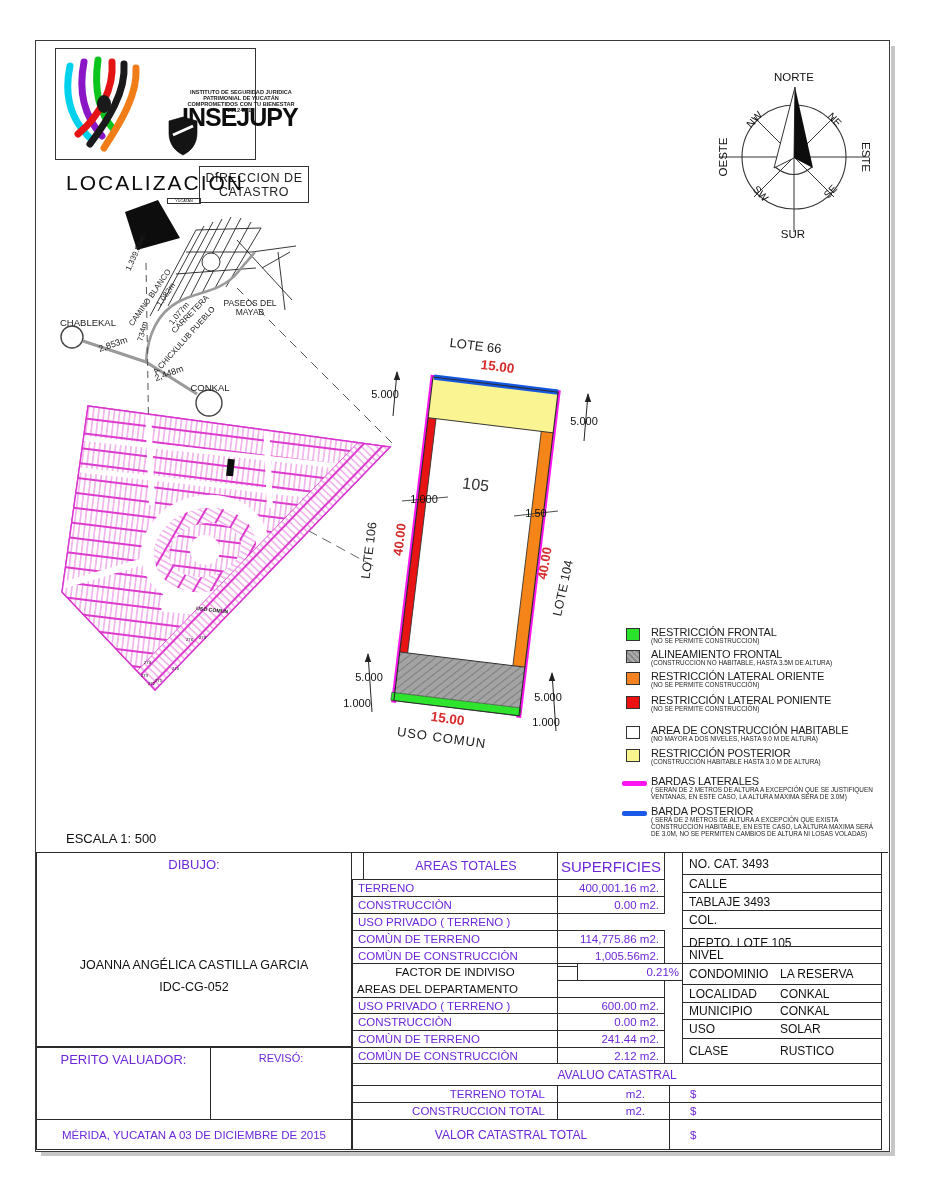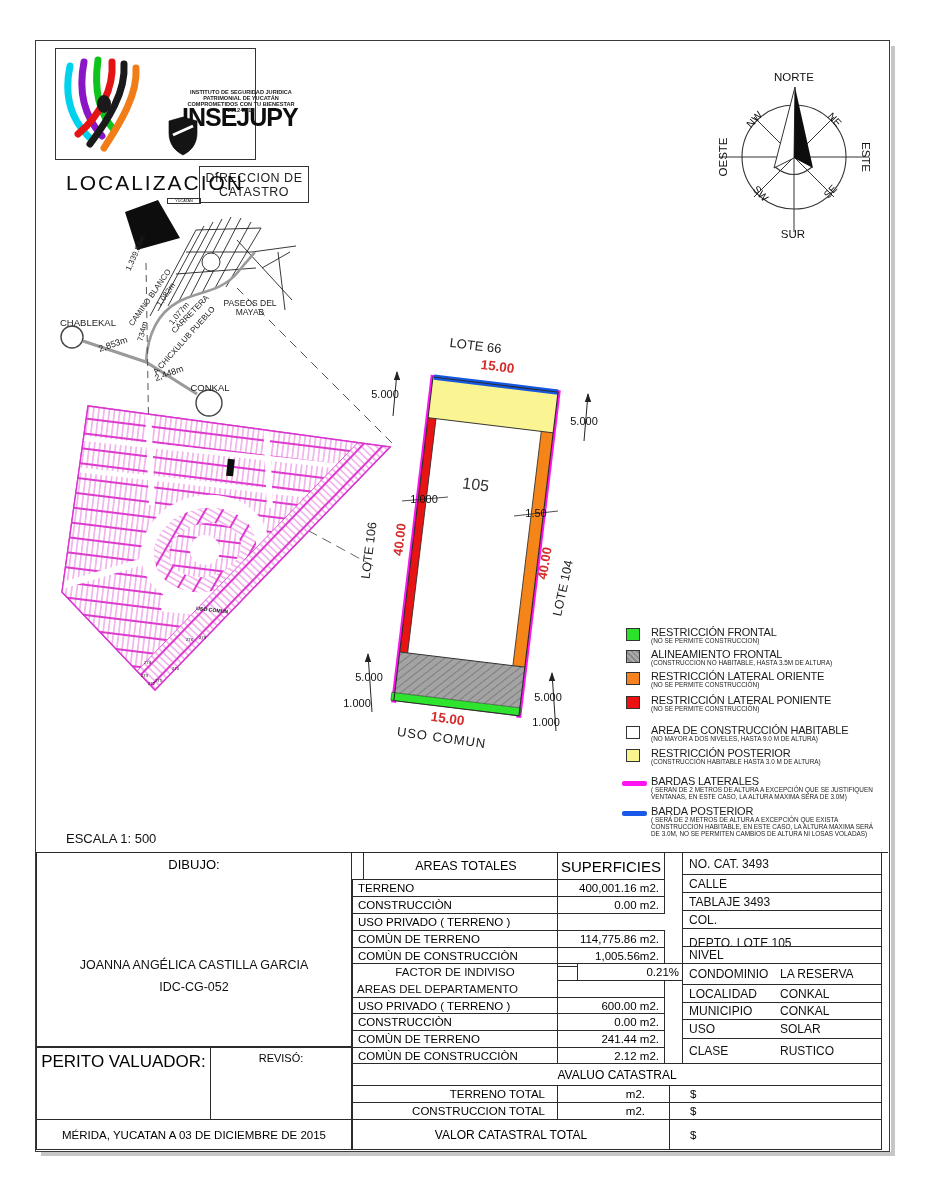--- a/index.html
+++ b/index.html
@@ -18,21 +18,21 @@
   #scale-label{left:66px;top:831px;font-size:13px;color:#111;}
   
   .lg-item{position:absolute;left:622px;width:268px;}
   .lg-swatch{position:absolute;left:4px;top:1px;width:14px;height:13px;border:1px solid #333;box-sizing:border-box;}
   .lg-line{position:absolute;left:0px;top:5px;width:25px;height:4.5px;border-radius:2px;}
   .lg-text{position:absolute;left:29px;top:0;width:238px;}
   .lg-label{font-size:11px;letter-spacing:-.2px;color:#1c1c1c;line-height:11px;}
   .lg-note{font-size:6.4px;color:#222;line-height:6.8px;white-space:pre-line;}
   .hatchbg{background:repeating-linear-gradient(45deg,#a9a9a9 0 2px,#8b8b8b 2px 4px);}
   
-  .cell{position:absolute;border:1px solid #2b2b2b;box-sizing:border-box;display:flex;align-items:center;font-size:11.5px;color:#000000;background:#fff;}
+  .cell{position:absolute;border:1px solid #2b2b2b;box-sizing:border-box;display:flex;align-items:center;font-size:11.5px;color:#6d28d9;background:#fff;}
   .lab{justify-content:flex-start;padding-left:5px;}
   .val{justify-content:flex-end;padding-right:5px;}
   .ctr{justify-content:center;}
   .topalign{align-items:flex-start;padding-top:4px;}
   .prow{position:absolute;left:682px;width:200px;border:1px solid #2b2b2b;box-sizing:border-box;display:flex;align-items:center;font-size:12px;padding-left:6px;background:#fff;}
   .pval{position:absolute;left:97px;}
   svg text{font-family:"Liberation Sans", sans-serif;}
 </style>
 </head>
 <body>
@@ -323,21 +323,21 @@
     </div>
   </div>
 
   <div class="abs" style="left:36px;top:852px;width:852px;height:1px;background:#2b2b2b;"></div>
 
   <div class="cell topalign ctr" style="left:36px;top:852px;width:316px;height:195px;font-size:13px;">
     <span>DIBUJO:</span>
   </div>
   <div class="abs" style="left:36px;top:958px;width:316px;text-align:center;font-size:12.5px;">JOANNA ANGÉLICA CASTILLA GARCIA</div>
   <div class="abs" style="left:36px;top:980px;width:316px;text-align:center;font-size:12.5px;">IDC-CG-052</div>
-  <div class="cell topalign ctr" style="left:36px;top:1047px;width:175px;height:73px;font-size:17px;">
+  <div class="cell topalign ctr" style="left:36px;top:1047px;width:175px;height:73px;font-size:13px;">
     <span>PERITO VALUADOR:</span>
   </div>
   <div class="cell topalign ctr" style="left:210px;top:1047px;width:142px;height:73px;font-size:11px;">
     <span>REVISÓ:</span>
   </div>
   <div class="cell ctr" style="left:36px;top:1119px;width:316px;height:31px;font-size:11.5px;">
     <span>MÉRIDA, YUCATAN A  03  DE DICIEMBRE DE 2015</span>
   </div>
 
   <div class="cell ctr" style="left:363px;top:852px;width:206px;height:28px;font-size:12.5px;">

